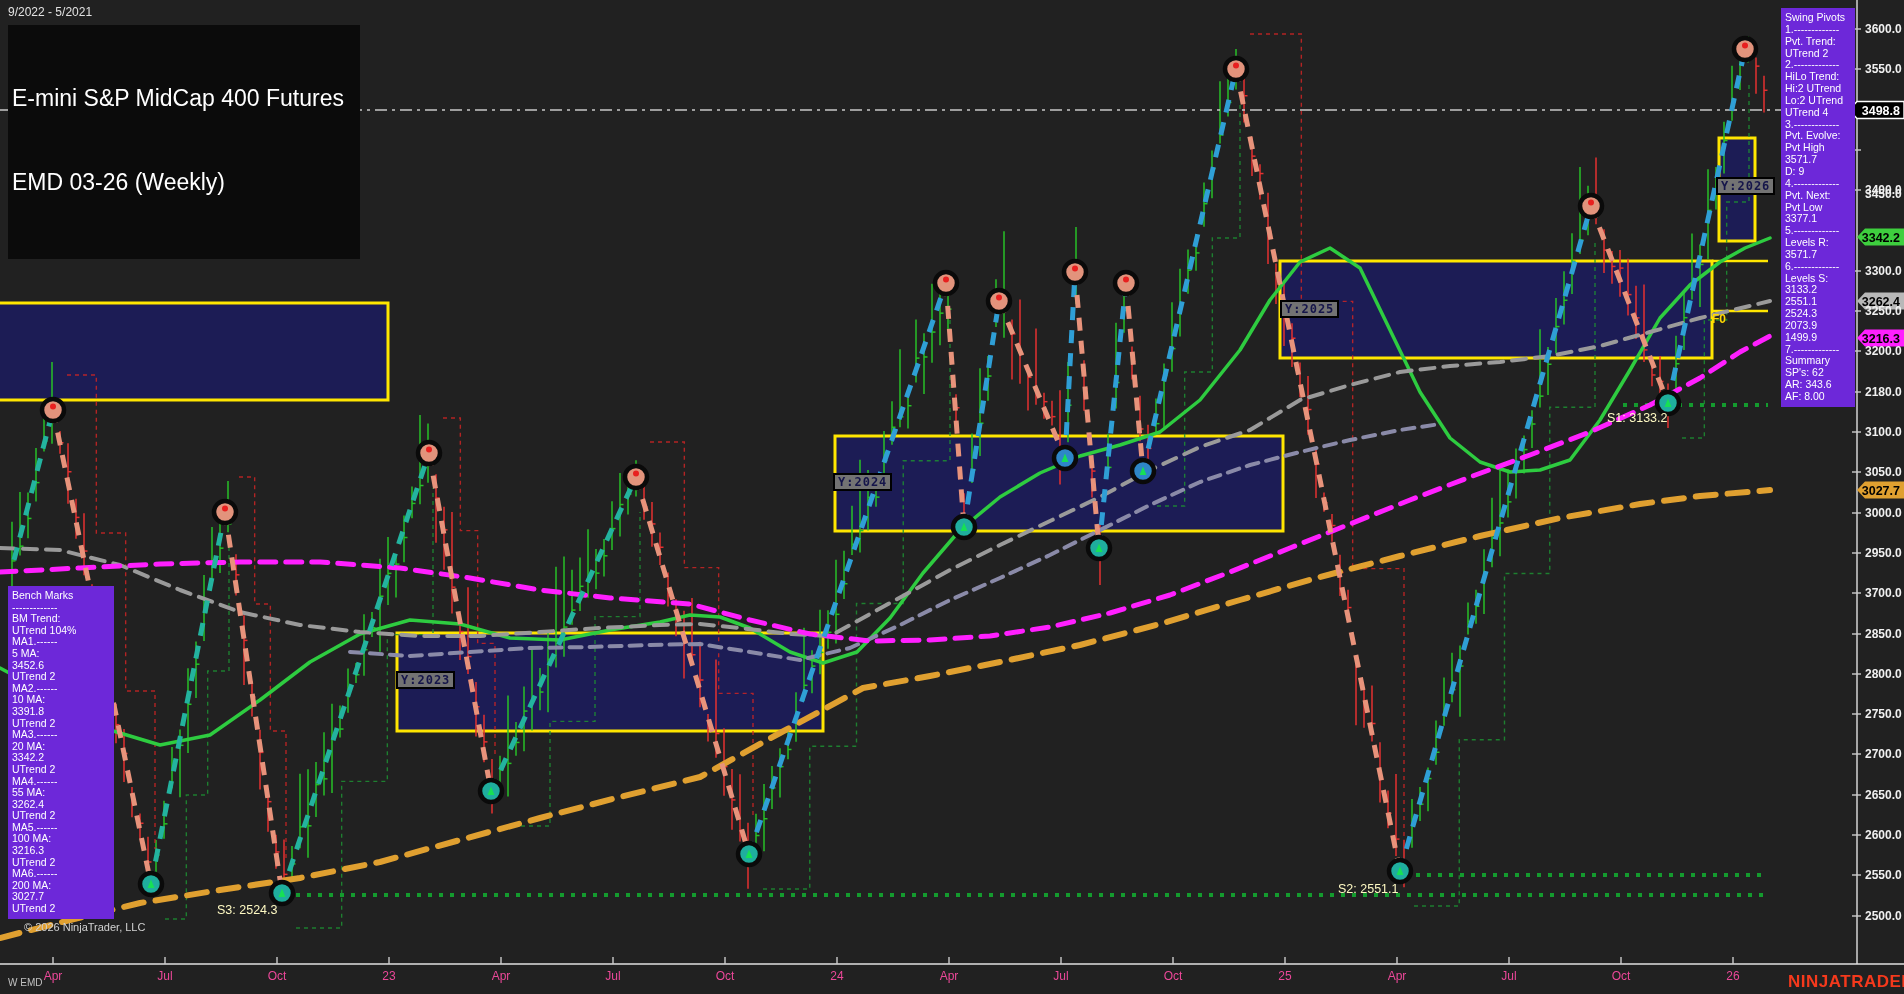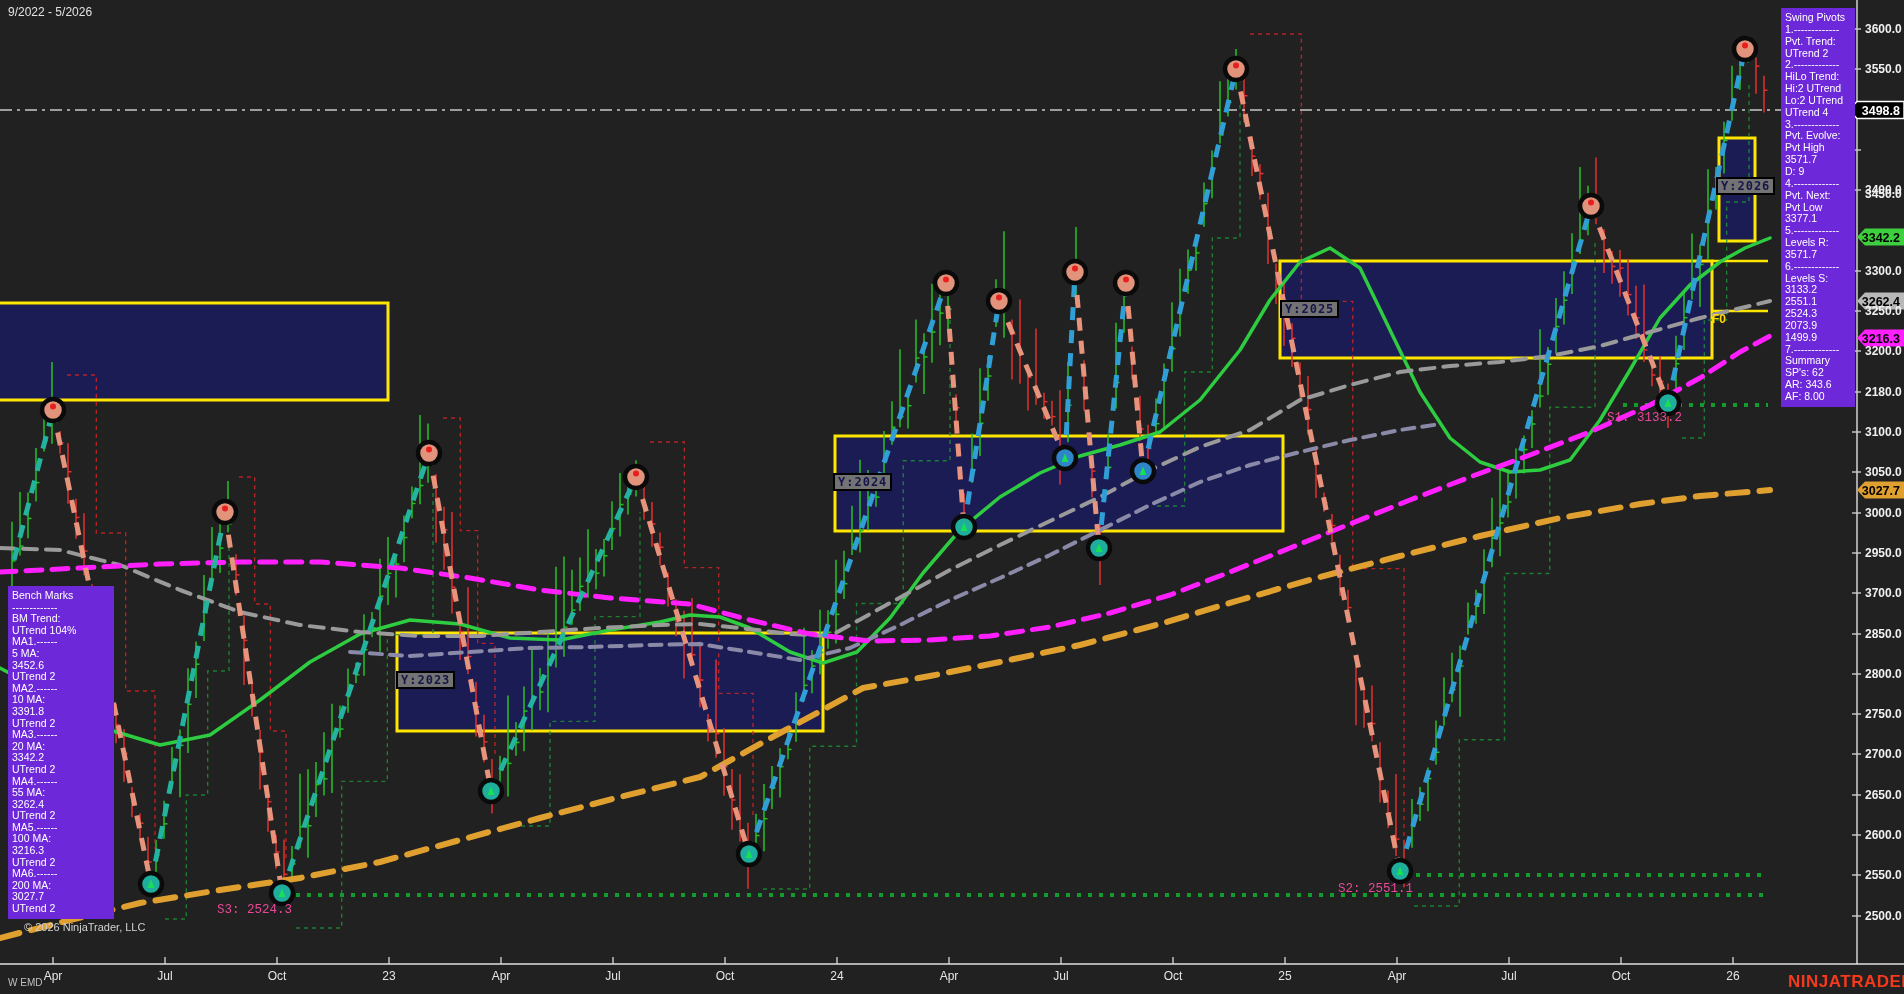--- a/index.html
+++ b/index.html
@@ -9,24 +9,24 @@
   .ov{position:absolute;white-space:pre;}
   #date-range{left:8px;top:5px;font-size:12px;color:#e2e2e2;}
   #title-box{left:8px;top:25px;background:#0b0b0b;color:#fff;padding:3px 16px 7px 4px;
              font-size:23px;line-height:28px;}
   .panel{background:#6d28d9;color:#fff;font-size:10.5px;padding:4px 4px;}
   #swing-panel{left:1781px;top:8px;width:66px;line-height:11.85px;}
   #bench-panel{left:8px;top:586px;width:98px;line-height:11.6px;}
   .year-label{font-family:"DejaVu Sans Mono",monospace;font-size:12px;font-weight:bold;
               color:#15154a;background:#737373;border:2px solid #000;padding:0 3px;
               letter-spacing:1px;line-height:14px;}
-  .s-label{font-size:12.5px;color:#ec4899;font-family:Liberation Mono, monospace;}
+  .s-label{font-size:12.5px;color:#fef9c3;}
   #f0-label{left:1712px;top:312px;font-size:12px;font-weight:bold;color:#ffd800;}
   .ptick{font-size:12px;font-weight:bold;color:#f0f0f0;}
-  .ttick{font-size:12px;color:#e5e5e5;transform:translateX(-50%);}
+  .ttick{font-size:12px;color:#ec4899;transform:translateX(-50%);}
   #copyright{left:24px;top:921px;font-size:11px;color:#d2d2d2;text-align:right;}
   #instr-tab{left:8px;top:977px;font-size:10px;color:#c0c0c0;}
   #brand{left:1788px;top:972px;font-size:17px;font-weight:800;color:#f5391c;letter-spacing:.5px;}
 </style>
 </head>
 <body>
 
 <div id="root">
   <svg id="chart-svg" width="1904" height="994" viewBox="0 0 1904 994">
       <rect x="-14" y="303" width="402" height="97" fill="#1c1c55" stroke="#ffe600" stroke-width="3"></rect>
@@ -604,22 +604,26 @@
       <polygon points="1857,237 1865,228.5 1904,228.5 1904,245.5 1865,245.5" fill="#3ecf3e"></polygon>
       <text x="1900" y="241.5" text-anchor="end" fill="#000000" font-size="12.5" font-weight="bold" font-family="&quot;Liberation Sans&quot;,sans-serif">3342.2</text>
       <polygon points="1857,301 1865,292.5 1904,292.5 1904,309.5 1865,309.5" fill="#b8b8b8"></polygon>
       <text x="1900" y="305.5" text-anchor="end" fill="#000000" font-size="12.5" font-weight="bold" font-family="&quot;Liberation Sans&quot;,sans-serif">3262.4</text>
       <polygon points="1857,338 1865,329.5 1904,329.5 1904,346.5 1865,346.5" fill="#ff1fff"></polygon>
       <text x="1900" y="342.5" text-anchor="end" fill="#000000" font-size="12.5" font-weight="bold" font-family="&quot;Liberation Sans&quot;,sans-serif">3216.3</text>
       <polygon points="1857,490 1865,481.5 1904,481.5 1904,498.5 1865,498.5" fill="#e0a030"></polygon>
       <text x="1900" y="494.5" text-anchor="end" fill="#000000" font-size="12.5" font-weight="bold" font-family="&quot;Liberation Sans&quot;,sans-serif">3027.7</text>
     </svg>
 
-  <div class="ov" id="date-range">9/2022 - 5/2026</div>
+  <div class="ov" id="date-range">9/2022 - 5/2021</div>
 
+  <div class="ov" id="title-box">
+    <div>E-mini S&amp;P MidCap 400 Futures</div>
+    <div>EMD 03-26 (Weekly)</div>
+  </div>
 
   <div class="ov panel" id="swing-panel"><div>Swing Pivots</div><div>1.-------------</div><div>Pvt. Trend:</div><div>UTrend 2</div><div>2.-------------</div><div>HiLo Trend:</div><div>Hi:2 UTrend</div><div>Lo:2 UTrend</div><div>UTrend 4</div><div>3.-------------</div><div>Pvt. Evolve:</div><div>Pvt High</div><div>3571.7</div><div>D: 9</div><div>4.-------------</div><div>Pvt. Next:</div><div>Pvt Low</div><div>3377.1</div><div>5.-------------</div><div>Levels R:</div><div>3571.7</div><div>6.-------------</div><div>Levels S:</div><div>3133.2</div><div>2551.1</div><div>2524.3</div><div>2073.9</div><div>1499.9</div><div>7.-------------</div><div>Summary</div><div>SP's: 62</div><div>AR: 343.6</div><div>AF: 8.00</div></div>
   <div class="ov panel" id="bench-panel"><div>Bench Marks</div><div>-------------</div><div>BM Trend:</div><div>UTrend 104%</div><div>MA1.------</div><div>5 MA:</div><div>3452.6</div><div>UTrend 2</div><div>MA2.------</div><div>10 MA:</div><div>3391.8</div><div>UTrend 2</div><div>MA3.------</div><div>20 MA:</div><div>3342.2</div><div>UTrend 2</div><div>MA4.------</div><div>55 MA:</div><div>3262.4</div><div>UTrend 2</div><div>MA5.------</div><div>100 MA:</div><div>3216.3</div><div>UTrend 2</div><div>MA6.------</div><div>200 MA:</div><div>3027.7</div><div>UTrend 2</div></div>
 
   <div class="ov" id="f0-label">F0</div>
 
   <div class="ov" id="copyright">© 2026 NinjaTrader, LLC</div>
   <div class="ov" id="instr-tab">W EMD</div>
   <div class="ov" id="brand">NINJATRADER</div>
 <div class="ov ptick" style="left: 1865px; top: 22px;">3600.0</div>

